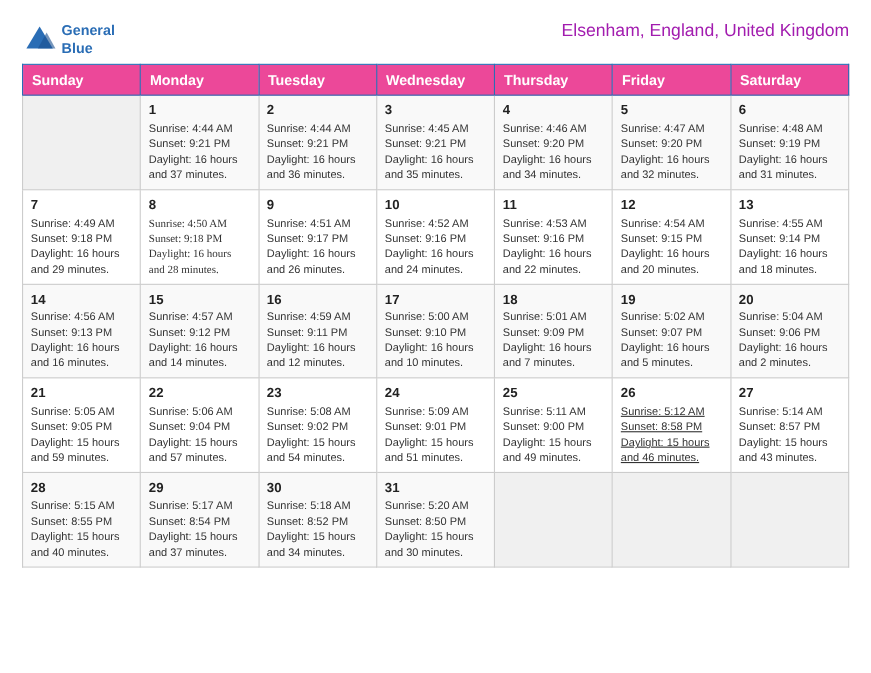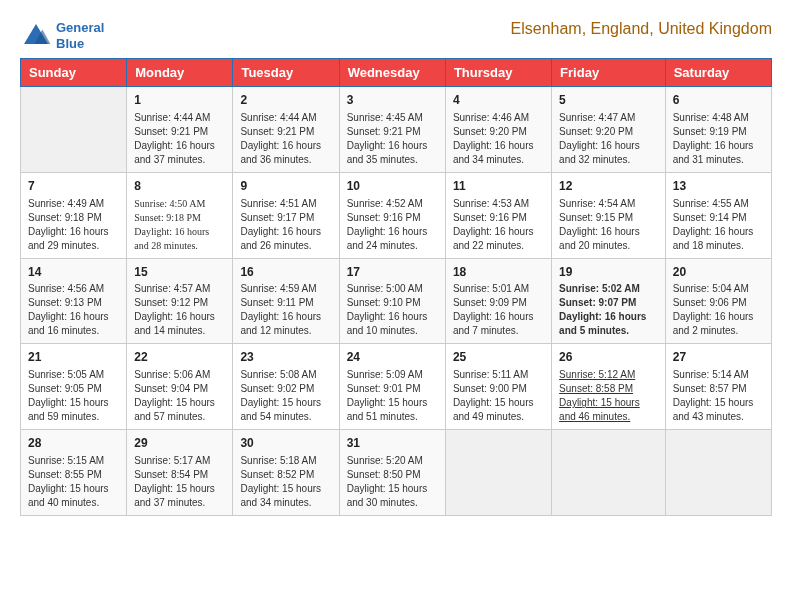--- a/index.html
+++ b/index.html
@@ -37,29 +37,29 @@
     .title-section {
       text-align: right;
     }
     .main-title {
       font-size: 36px;
       font-weight: bold;
       color: #1a1a1a;
     }
     .subtitle {
       font-size: 16px;
-      color: #a16207;
+      color: #a21caf;
     }
     table {
       width: 100%;
       border-collapse: collapse;
       font-size: 11px;
     }
     thead tr th {
-      background-color: #ef4444;
+      background-color: #ec4899;
       color: #fff;
       padding: 6px 8px;
       text-align: left;
       font-size: 13px;
       font-weight: bold;
       border: 1px solid #2a6db5;
     }
     tbody tr td {
       border: 1px solid #ccc;
       padding: 5px 7px;
@@ -246,21 +246,21 @@
         </td>
         <td>
           <span class="day-number">18</span>
           <div class="cell-content" style="white-space: pre-line;">Sunrise: 5:01 AM
 Sunset: 9:09 PM
 Daylight: 16 hours
 and 7 minutes.</div>
         </td>
         <td>
           <span class="day-number">19</span>
-          <div class="cell-content" style="white-space: pre-line; font-weight: bold;">Sunrise: 5:02 AM
+          <div class="cell-content" style="white-space: pre-line;">Sunrise: 5:02 AM
 Sunset: 9:07 PM
 Daylight: 16 hours
 and 5 minutes.</div>
         </td>
         <td>
           <span class="day-number">20</span>
           <div class="cell-content" style="white-space: pre-line;">Sunrise: 5:04 AM
 Sunset: 9:06 PM
 Daylight: 16 hours
 and 2 minutes.</div>

